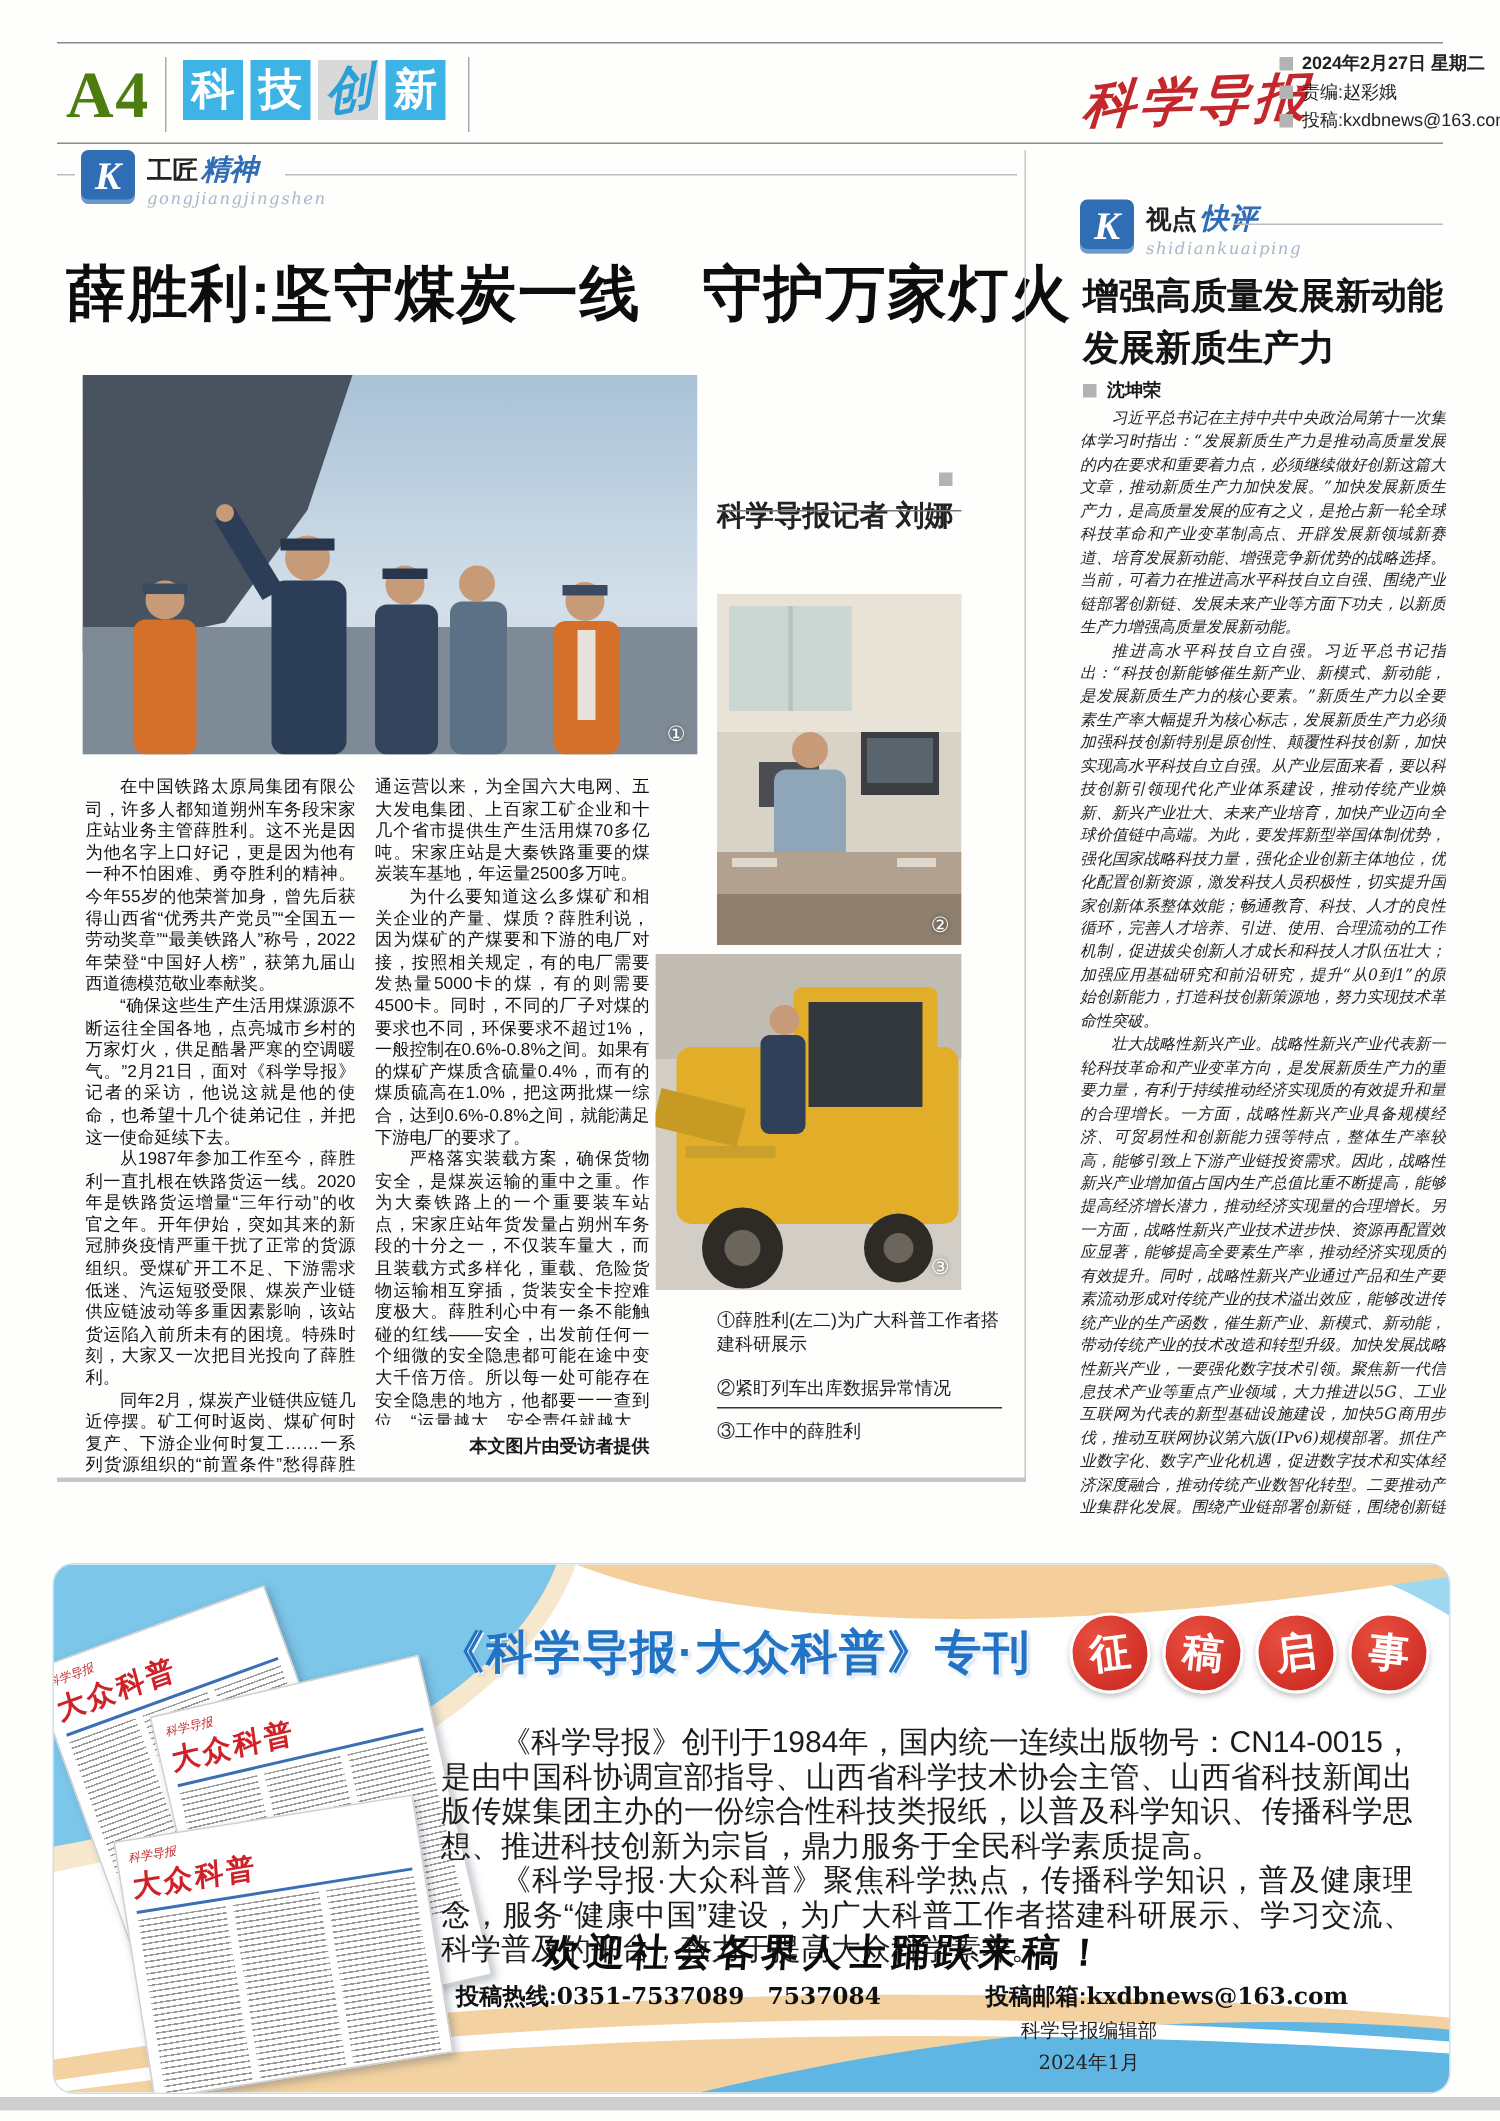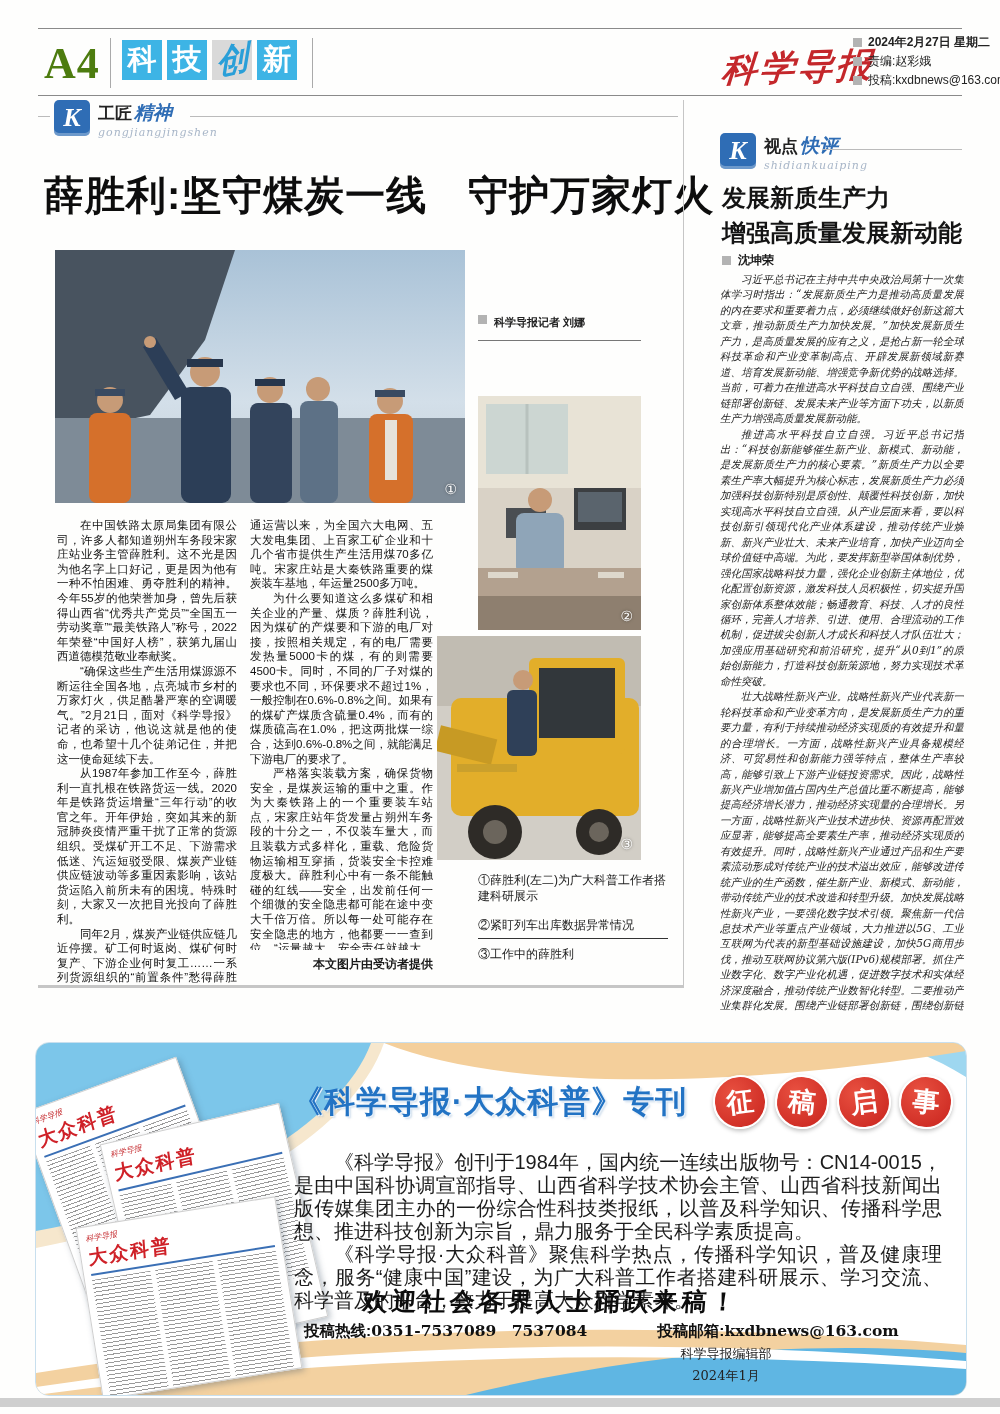--- a/index.html
+++ b/index.html
@@ -33,21 +33,21 @@
   .tag-pinyin{font-size:11px;font-style:italic;color:#a8b6c8;font-family:"DejaVu Serif",serif;letter-spacing:1px;}
 
   .headline{font-weight:900;font-size:40px;letter-spacing:1px;color:#0d0d0d;white-space:nowrap;}
 
   .colx{font-family:Liberation Sans, sans-serif;font-size:11.5px;line-height:14.6px;text-align:justify;
         overflow:hidden;color:#111;}
   .colx p{margin:0;text-indent:2em;}
   .colx p.noind{text-indent:0;}
   .credit{font-weight:bold;font-size:12px;text-align:right;font-family:"DejaVu Serif",serif;}
 
-  .byline{font-size:11px;font-weight:bold;color:#222;display:flex;gap:7px;align-items:flex-start;}
+  .byline{font-size:19px;font-weight:bold;color:#222;display:flex;gap:7px;align-items:flex-end;flex-direction:column;}
   .caps{font-size:12px;color:#222;line-height:16px;}
   .caps div{margin-bottom:13px;}
   .photo-mark{position:absolute;color:#fff;font-size:14px;text-shadow:0 0 3px rgba(0,0,0,.6);}
 
   .vheadline{font-weight:900;font-size:24px;line-height:35px;color:#141414;white-space:nowrap;}
   .vauthor{font-size:12px;font-weight:bold;display:flex;gap:7px;align-items:center;}
   .vbody{font-family:"DejaVu Serif",serif;font-style:italic;font-size:10.5px;line-height:15.45px;
          text-align:justify;overflow:hidden;color:#222;}
   .vbody p{margin:0;text-indent:2em;}
 
@@ -243,22 +243,22 @@
       <div class="tagline">
         <span class="tag-main">视点</span>
         <span class="tag-accent">快评</span>
       </div>
       <div class="tag-pinyin">shidiankuaiping</div>
     </div>
   </div>
   <div class="hrule" style="left:822px;top:149px;width:140px;background:#bbb;"></div>
 
   <div class="abs vheadline" style="left:722px;top:180px;">
+    <div>增强高质量发展新动能</div>
     <div>发展新质生产力</div>
-    <div>增强高质量发展新动能</div>
   </div>
   <div class="abs vauthor" style="left:722px;top:252px;">
     <span class="sq"></span>
     <span>沈坤荣</span>
   </div>
 
   <div class="abs vbody" style="left:720px;top:272px;width:244px;height:740px;">
     <p>习近平总书记在主持中共中央政治局第十一次集体学习时指出：“发展新质生产力是推动高质量发展的内在要求和重要着力点，必须继续做好创新这篇大文章，推动新质生产力加快发展。”加快发展新质生产力，是高质量发展的应有之义，是抢占新一轮全球科技革命和产业变革制高点、开辟发展新领域新赛道、培育发展新动能、增强竞争新优势的战略选择。当前，可着力在推进高水平科技自立自强、围绕产业链部署创新链、发展未来产业等方面下功夫，以新质生产力增强高质量发展新动能。</p>
     <p>推进高水平科技自立自强。习近平总书记指出：“科技创新能够催生新产业、新模式、新动能，是发展新质生产力的核心要素。”新质生产力以全要素生产率大幅提升为核心标志，发展新质生产力必须加强科技创新特别是原创性、颠覆性科技创新，加快实现高水平科技自立自强。从产业层面来看，要以科技创新引领现代化产业体系建设，推动传统产业焕新、新兴产业壮大、未来产业培育，加快产业迈向全球价值链中高端。为此，要发挥新型举国体制优势，强化国家战略科技力量，强化企业创新主体地位，优化配置创新资源，激发科技人员积极性，切实提升国家创新体系整体效能；畅通教育、科技、人才的良性循环，完善人才培养、引进、使用、合理流动的工作机制，促进拔尖创新人才成长和科技人才队伍壮大；加强应用基础研究和前沿研究，提升“从0到1”的原始创新能力，打造科技创新策源地，努力实现技术革命性突破。</p>
     <p>壮大战略性新兴产业。战略性新兴产业代表新一轮科技革命和产业变革方向，是发展新质生产力的重要力量，有利于持续推动经济实现质的有效提升和量的合理增长。一方面，战略性新兴产业具备规模经济、可贸易性和创新能力强等特点，整体生产率较高，能够引致上下游产业链投资需求。因此，战略性新兴产业增加值占国内生产总值比重不断提高，能够提高经济增长潜力，推动经济实现量的合理增长。另一方面，战略性新兴产业技术进步快、资源再配置效应显著，能够提高全要素生产率，推动经济实现质的有效提升。同时，战略性新兴产业通过产品和生产要素流动形成对传统产业的技术溢出效应，能够改进传统产业的生产函数，催生新产业、新模式、新动能，带动传统产业的技术改造和转型升级。加快发展战略性新兴产业，一要强化数字技术引领。聚焦新一代信息技术产业等重点产业领域，大力推进以5G、工业互联网为代表的新型基础设施建设，加快5G商用步伐，推动互联网协议第六版(IPv6)规模部署。抓住产业数字化、数字产业化机遇，促进数字技术和实体经济深度融合，推动传统产业数智化转型。二要推动产业集群化发展。围绕产业链部署创新链，围绕创新链布局产业链，打造差异化、集群式产业创新平台，强化研发设计、计量测试和标准认证，推动产业链和创新链协同发展。依托城市群建设推进产城深度融合、产业协同发展，推动区域经济转型升级。</p>

